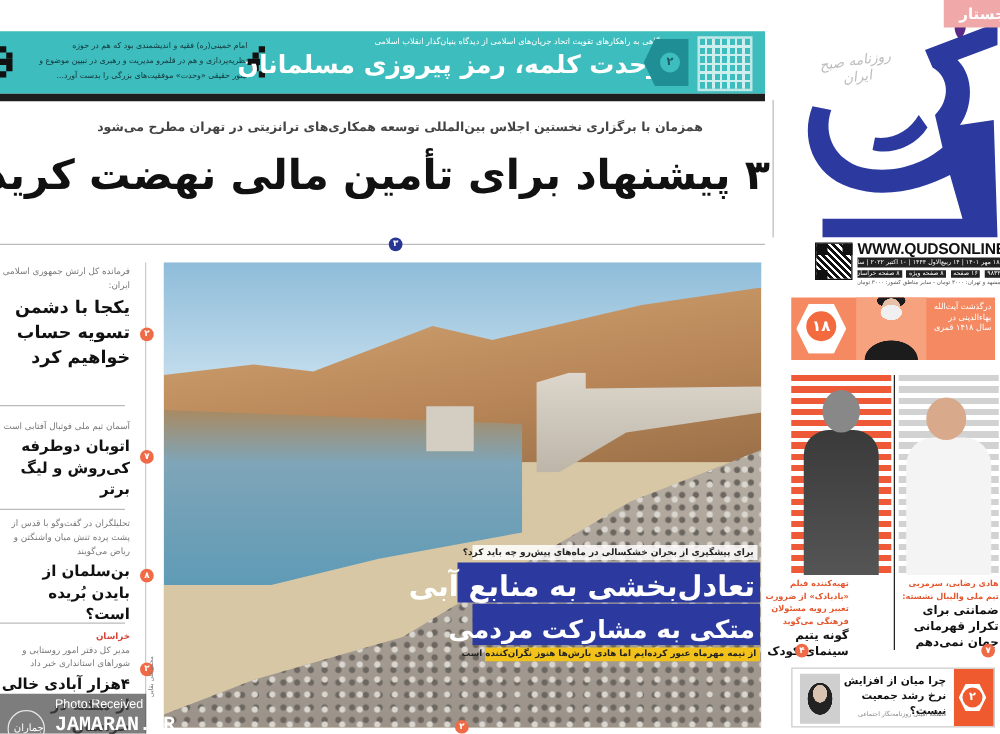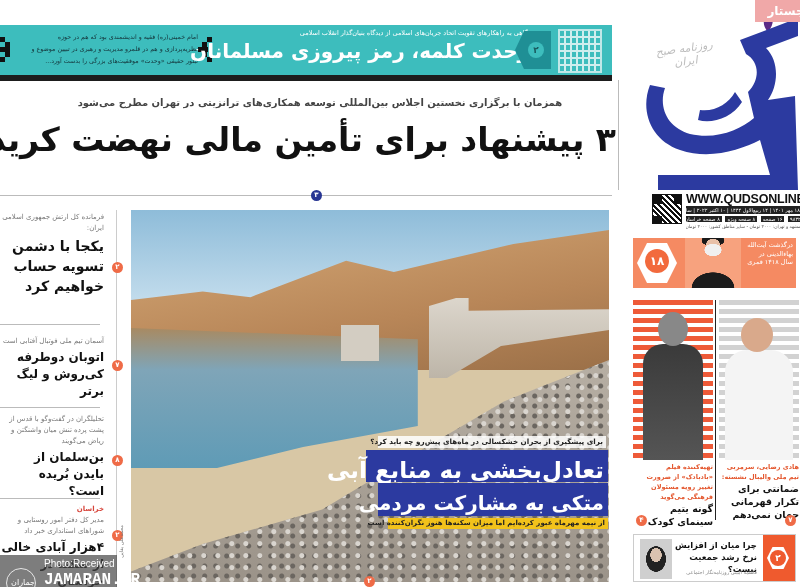--- a/index.html
+++ b/index.html
@@ -277,30 +277,30 @@
   <div class="sky"></div>
   <div class="hills"></div>
   <div class="water"></div>
   <div class="tower"></div>
   <div class="dam"></div>
   <div class="rocks"></div>
 </div>
 <div class="ph-kicker">برای پیشگیری از بحران خشکسالی در ماه‌های پیش‌رو چه باید کرد؟</div>
 <div class="ph-title-box ph-t1">تعادل‌بخشی به منابع آبی</div>
 <div class="ph-title-box ph-t2">متکی به مشارکت مردمی</div>
-<div class="ph-deck">از نیمه مهرماه عبور کرده‌ایم اما میزان سکنه‌ها هنوز نگران‌کننده است</div>
+<div class="ph-deck">از نیمه مهرماه عبور کرده‌ایم اما هادی بارش‌ها هنوز نگران‌کننده است</div>
 <div class="page-dot dot-orange" style="left:364px;top:576px">۲</div>
 
 <div class="rc-vrule"></div>
 
 <div class="person stripes-red" style="left:633px;top:300px">
   <div class="figure p1-body"></div>
   <div class="figure p1-head"></div>
 </div>
-<div class="rc-text" style="left:633px;top:462px;width:80px">
+<div class="rc-text" style="left:599px;top:462px;width:80px">
   <div class="rc-kicker">تهیه‌کننده فیلم «بادبادک» از ضرورت تغییر رویه مسئولان فرهنگی می‌گوید</div>
   <div class="rc-title">گونه یتیم سینمای کودک</div>
 </div>
 <div class="page-dot dot-orange" style="left:636px;top:515px">۴</div>
 
 <div class="person stripes-gray" style="left:719px;top:300px">
   <div class="figure p2-body"></div>
   <div class="figure p2-head"></div>
 </div>
 <div class="rc-text" style="left:719px;top:462px;width:80px">

